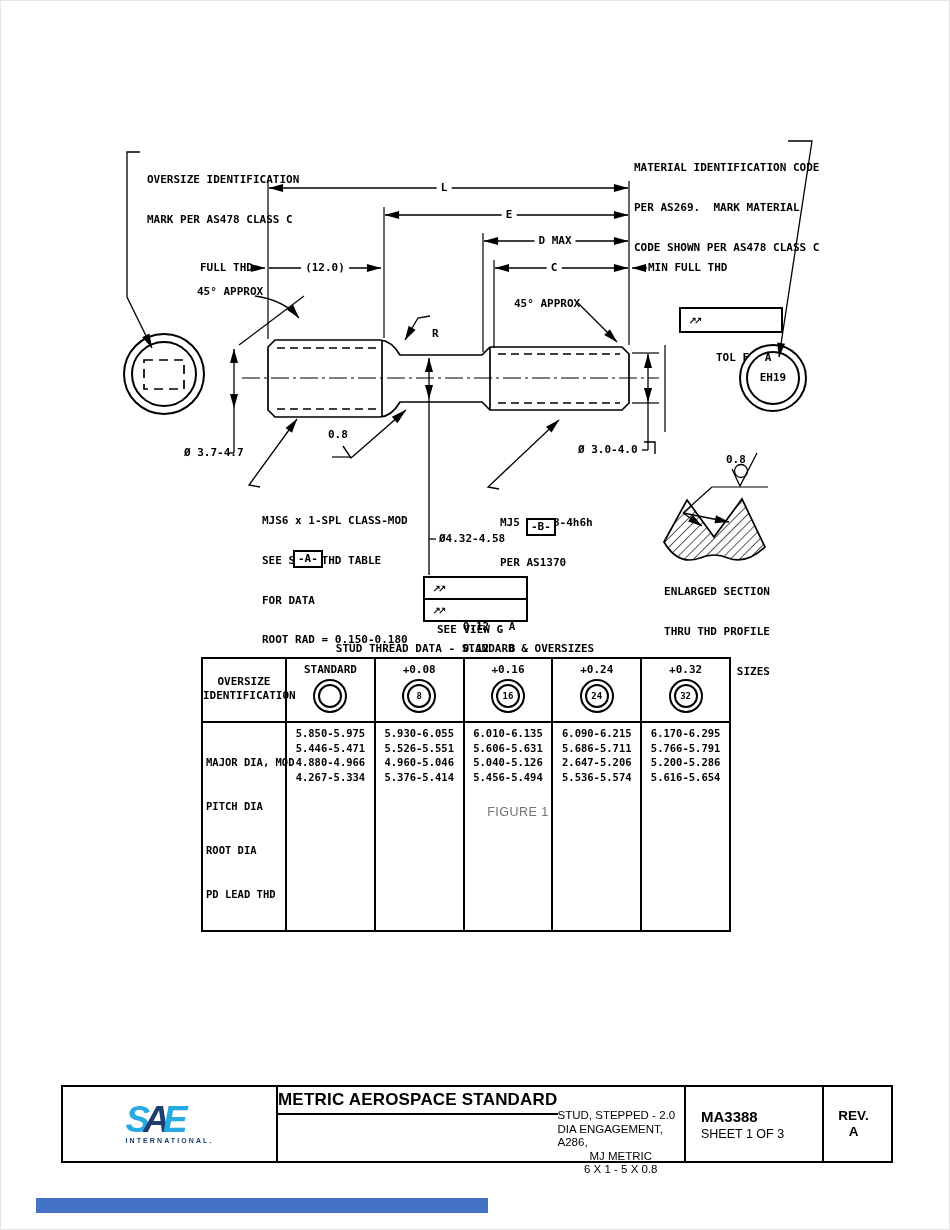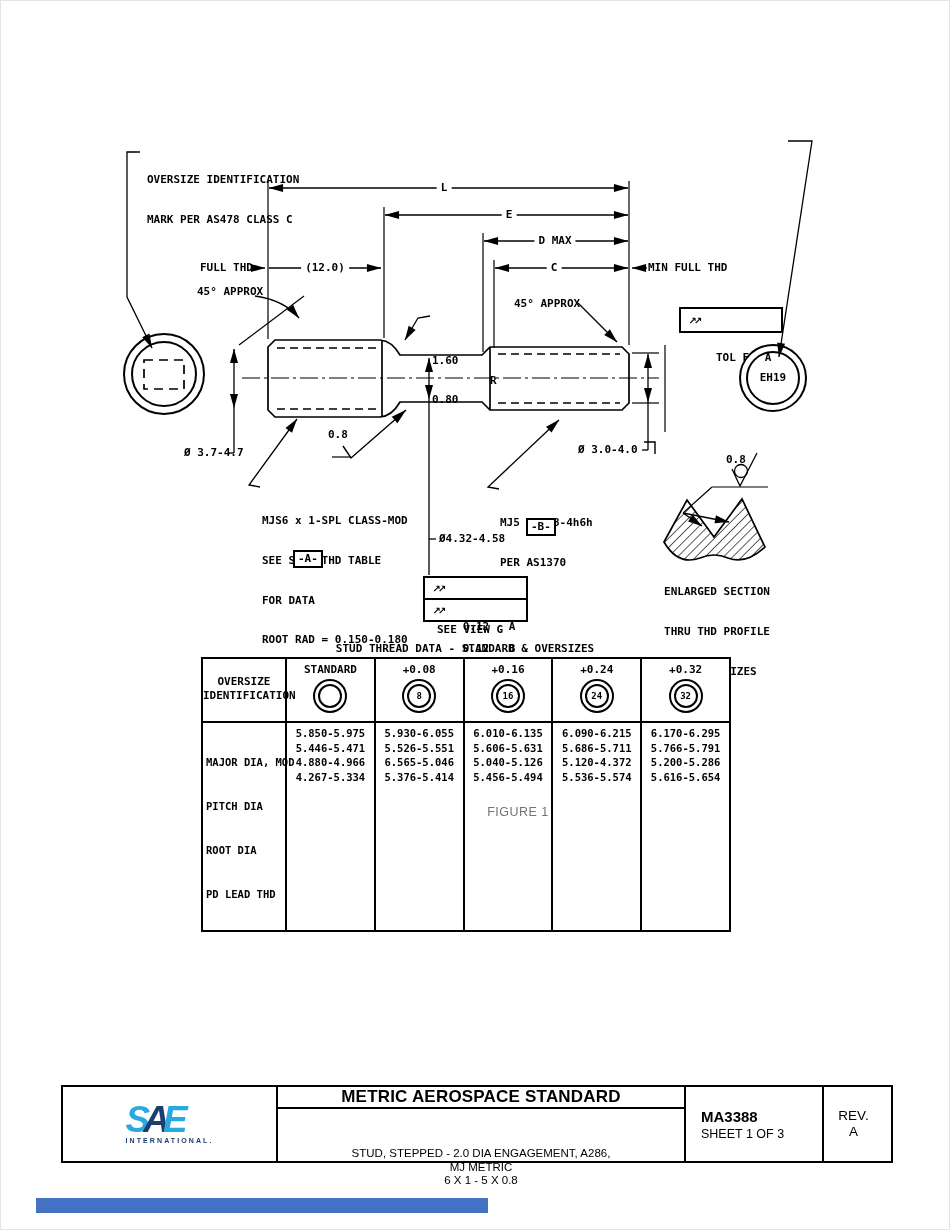--- a/index.html
+++ b/index.html
@@ -29,30 +29,30 @@
   .circ-in{width:20px;height:20px;border:2px solid #000;border-radius:50%;
         display:flex;align-items:center;justify-content:center;font:bold 9px "DejaVu Sans Mono",monospace;}
   .vals{font:bold 10.5px "DejaVu Sans Mono",monospace;line-height:14.6px;text-align:center;padding-top:3px;}
   .rlabs{font:bold 10.5px "DejaVu Sans Mono",monospace;line-height:14.6px;text-align:left;padding:3px 0 0 3px;white-space:pre;}
   .figcap{position:absolute;font:12.5px "Liberation Sans",sans-serif;color:#737373;letter-spacing:.5px;margin-left:44px;}
   .tblock{position:absolute;left:60px;top:1084px;width:828px;height:74px;border:2px solid #000;display:flex;
         font-family:"Liberation Sans",sans-serif;background:#fff;}
   .tb-cell{box-sizing:border-box;height:100%;}
   .tb-cell + .tb-cell{border-left:2px solid #000;}
   .tb-logo{width:213px;display:flex;align-items:center;justify-content:center;}
-  .tb-mid{width:408px;display:flex;flex-direction:column;}
+  .tb-mid{width:408px;display:flex;flex-direction:row;}
   .tb-title{height:26px;border-bottom:2px solid #000;display:flex;align-items:center;justify-content:center;
         font-weight:bold;font-size:17px;letter-spacing:.2px;}
   .tb-sub{flex:1;display:flex;flex-direction:column;align-items:center;justify-content:center;
         font-size:11.5px;line-height:13.5px;margin-top:38px;}
   .tb-num{width:138px;display:flex;flex-direction:column;justify-content:center;padding-left:15px;}
   .tb-docnum{font-weight:bold;font-size:15px;}
   .tb-sheet{font-size:12.5px;margin-top:2px;}
   .tb-rev{width:61px;display:flex;flex-direction:column;align-items:center;justify-content:center;
-        font-weight:normal;font-size:13.5px;line-height:16px;}
+        font-weight:bold;font-size:13.5px;line-height:16px;}
   .sae{display:flex;flex-direction:column;align-items:flex-start;}
   .sae-word{display:flex;font:italic 900 37px "Liberation Sans",sans-serif;line-height:30px;}
   .sae-int{font:bold 7px "Liberation Sans",sans-serif;letter-spacing:2.1px;margin-top:2px;}
   .footbar{position:absolute;left:35px;top:1197px;width:452px;height:15px;}
 </style>
 </head>
 <body>
 
 <div class="page">
 
@@ -155,37 +155,38 @@
         <path d="M682,512 L728,521" marker-end="url(#arr)"></path>
       </g>
       <path d="M643,441 L654,441 L654,453" stroke="#000" stroke-width="1.4" fill="none"></path>
     </g>
   </svg>
 
   <div class="lbl" style="left:146px;top:146px">
     <div>OVERSIZE IDENTIFICATION</div>
     <div>MARK PER AS478 CLASS C</div>
   </div>
+  <div class="lbl" style="left:633px;top:134px">
+    <div>MATERIAL IDENTIFICATION CODE</div>
+    <div>PER AS269.  MARK MATERIAL</div>
+    <div>CODE SHOWN PER AS478 CLASS C</div>
+  </div>
 
   <div class="lbl ctr dimbg" style="left:443px;top:187px">L</div>
   <div class="lbl ctr dimbg" style="left:508px;top:214px">E</div>
   <div class="lbl ctr dimbg" style="left:554px;top:240px">D MAX</div>
   <div class="lbl ctr dimbg" style="left:553px;top:267px">C</div>
   <div class="lbl ctr dimbg" style="left:324px;top:267px">(12.0)</div>
   <div class="lbl vctr" style="left:199px;top:267px">FULL THD</div>
   <div class="lbl vctr" style="left:647px;top:267px">MIN FULL THD</div>
   <div class="lbl vctr" style="left:196px;top:291px">45° APPROX</div>
   <div class="lbl vctr" style="left:513px;top:303px">45° APPROX</div>
 
   <div class="lbl" style="left:431px;top:300px">
     <div style="display:flex;align-items:center;gap:5px">
-      <div>
-        <div>1.60</div>
-        <div>0.80</div>
-      </div>
       <div>R</div>
     </div>
   </div>
 
   <div class="tolbox" style="left:678px;top:306px;flex-direction:row;height:22px">
     <span class="fcf-cell sym">↗↗</span>
     <span class="fcf-cell">TOL F</span>
     <span class="fcf-cell">A</span>
   </div>
 
@@ -220,21 +221,21 @@
     </div>
     <div class="fcf-row">
       <span class="fcf-cell sym">↗↗</span>
       <span class="fcf-cell" style="min-width:32px">0.12</span>
       <span class="fcf-cell" style="min-width:20px">B</span>
     </div>
   </div>
   <div class="lbl vctr" style="left:436px;top:629px">SEE VIEW G</div>
 
   <div class="lbl vctr" style="left:725px;top:459px">0.8</div>
-  <div class="lbl" style="left:716px;top:558px;transform:translateX(-50%);text-align:left">
+  <div class="lbl" style="left:716px;top:558px;transform:translateX(-50%);text-align:right">
     <div>ENLARGED SECTION</div>
     <div>THRU THD PROFILE</div>
     <div>BOTH THD SIZES</div>
   </div>
 
   <div class="lbl ctr" style="left:464px;top:648px">STUD THREAD DATA - STANDARD &amp; OVERSIZES</div>
   <table class="thd">
     <tbody>
         <tr>
       <td class="hdr" style="width:82px">
@@ -288,37 +289,37 @@
         <div>5.850-5.975</div>
         <div>5.446-5.471</div>
         <div>4.880-4.966</div>
         <div>4.267-5.334</div>
       </div>
           </td>
       <td>
             <div class="vals">
         <div>5.930-6.055</div>
         <div>5.526-5.551</div>
-        <div>6.565-5.046</div>
+        <div>4.960-5.046</div>
         <div>5.376-5.414</div>
       </div>
           </td>
       <td>
             <div class="vals">
         <div>6.010-6.135</div>
         <div>5.606-5.631</div>
         <div>5.040-5.126</div>
         <div>5.456-5.494</div>
       </div>
           </td>
       <td>
             <div class="vals">
         <div>6.090-6.215</div>
         <div>5.686-5.711</div>
-        <div>5.120-4.372</div>
+        <div>2.647-5.206</div>
         <div>5.536-5.574</div>
       </div>
           </td>
       <td>
             <div class="vals">
         <div>6.170-6.295</div>
         <div>5.766-5.791</div>
         <div>5.200-5.286</div>
         <div>5.616-5.654</div>
       </div>

